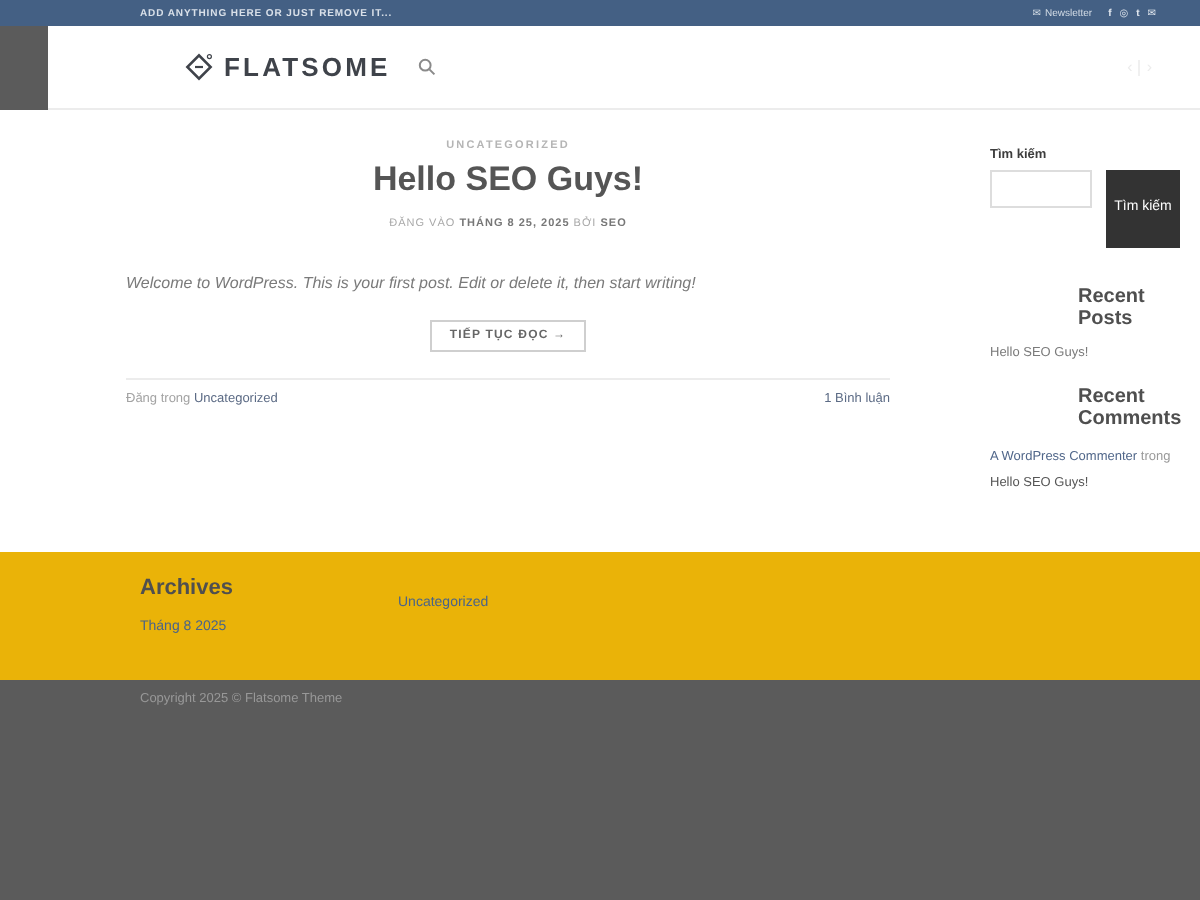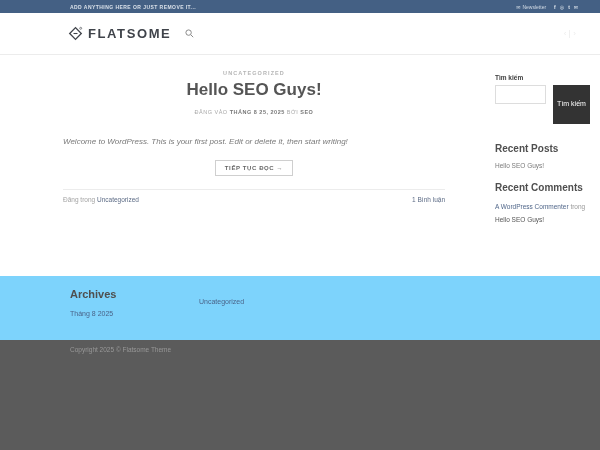--- a/index.html
+++ b/index.html
@@ -22,20 +22,21 @@
   .newsletter{ display:flex; align-items:center; gap:2px; color:#d3dce6; }
   .newsletter .env{ font-size:5px; }
   .social{ display:flex; align-items:center; gap:4px; margin-left:8px; color:#e3e9f0; font-size:5px; font-weight:bold; }
 
   
   .header{
     height:42px; background:#ffffff;
     display:flex; align-items:center;
     padding:0 24px 0 68px;
     border-bottom:1px solid #ececec;
+    margin-left:24px;
   }
   .logo{ display:flex; align-items:center; gap:5px; cursor:pointer; }
   .logo-text{ font-size:13px; font-weight:700; letter-spacing:1.6px; color:#3f434a; }
   .hdr-search{ margin-left:14px; display:inline-flex; }
   .header-arrows{ margin-left:auto; display:flex; align-items:center; gap:3px; color:#ececec; font-size:8px; }
   .header-arrows .sep{ width:1px; height:8px; background:#f0f0f0; }
 
   
   .main{ background:#ffffff; display:flex; min-height:221px; padding-left:63px;gap:26px; }
   .content{ width:382px; }
@@ -64,30 +65,30 @@
   .search-input{
     width:51px; height:19px; border:1px solid #dddddd; background:#fff;
     font-size:7px; padding:2px;
   }
   .search-submit{
     width:37px; height:39px; background:#333333; border:none; color:#ffffff;
     font-size:7px; line-height:1.5; text-align:center; cursor:pointer;
     display:flex; align-items:center; justify-content:center;
     font-family:"Liberation Sans","DejaVu Sans",sans-serif;
   }
-  .widget-title{ font-size:10px; font-weight:700; color:#4f4f4f; }
+  .widget-title{ font-size:10px; font-weight:700; color:#4f4f4f;margin-left:44px; }
   .wt-posts{ margin-top:19px; }
   .wt-comments{ margin-top:13px; }
   .rp-link{ display:block; margin-top:8px; font-size:6.5px; color:#7a7a7a; cursor:pointer; }
   .comment-item{ margin-top:8px; font-size:6.5px; line-height:1.95; color:#9a9a9a; }
   .comment-author{ color:#51678a; cursor:pointer; }
   .comment-post{ color:#555555; cursor:pointer; }
 
   
-  .footer{ background:#7dd3fc; height:64px; padding:12px 0 0 70px; display:flex; }
+  .footer{ background:#eab308; height:64px; padding:12px 0 0 70px; display:flex; }
   .fcol{ width:129px; }
   .ftitle{ font-size:11px; font-weight:700; color:#4f4f4f; }
   .flink{ display:block; margin-top:10px; font-size:7px; color:#4a6489; cursor:pointer; }
 
   
   .absfooter{ background:#5b5b5b; height:110px; padding:6px 0 0 70px; }
   .copyright{ color:#989898; font-size:6.5px; }
 </style>
 </head>
 <body>

